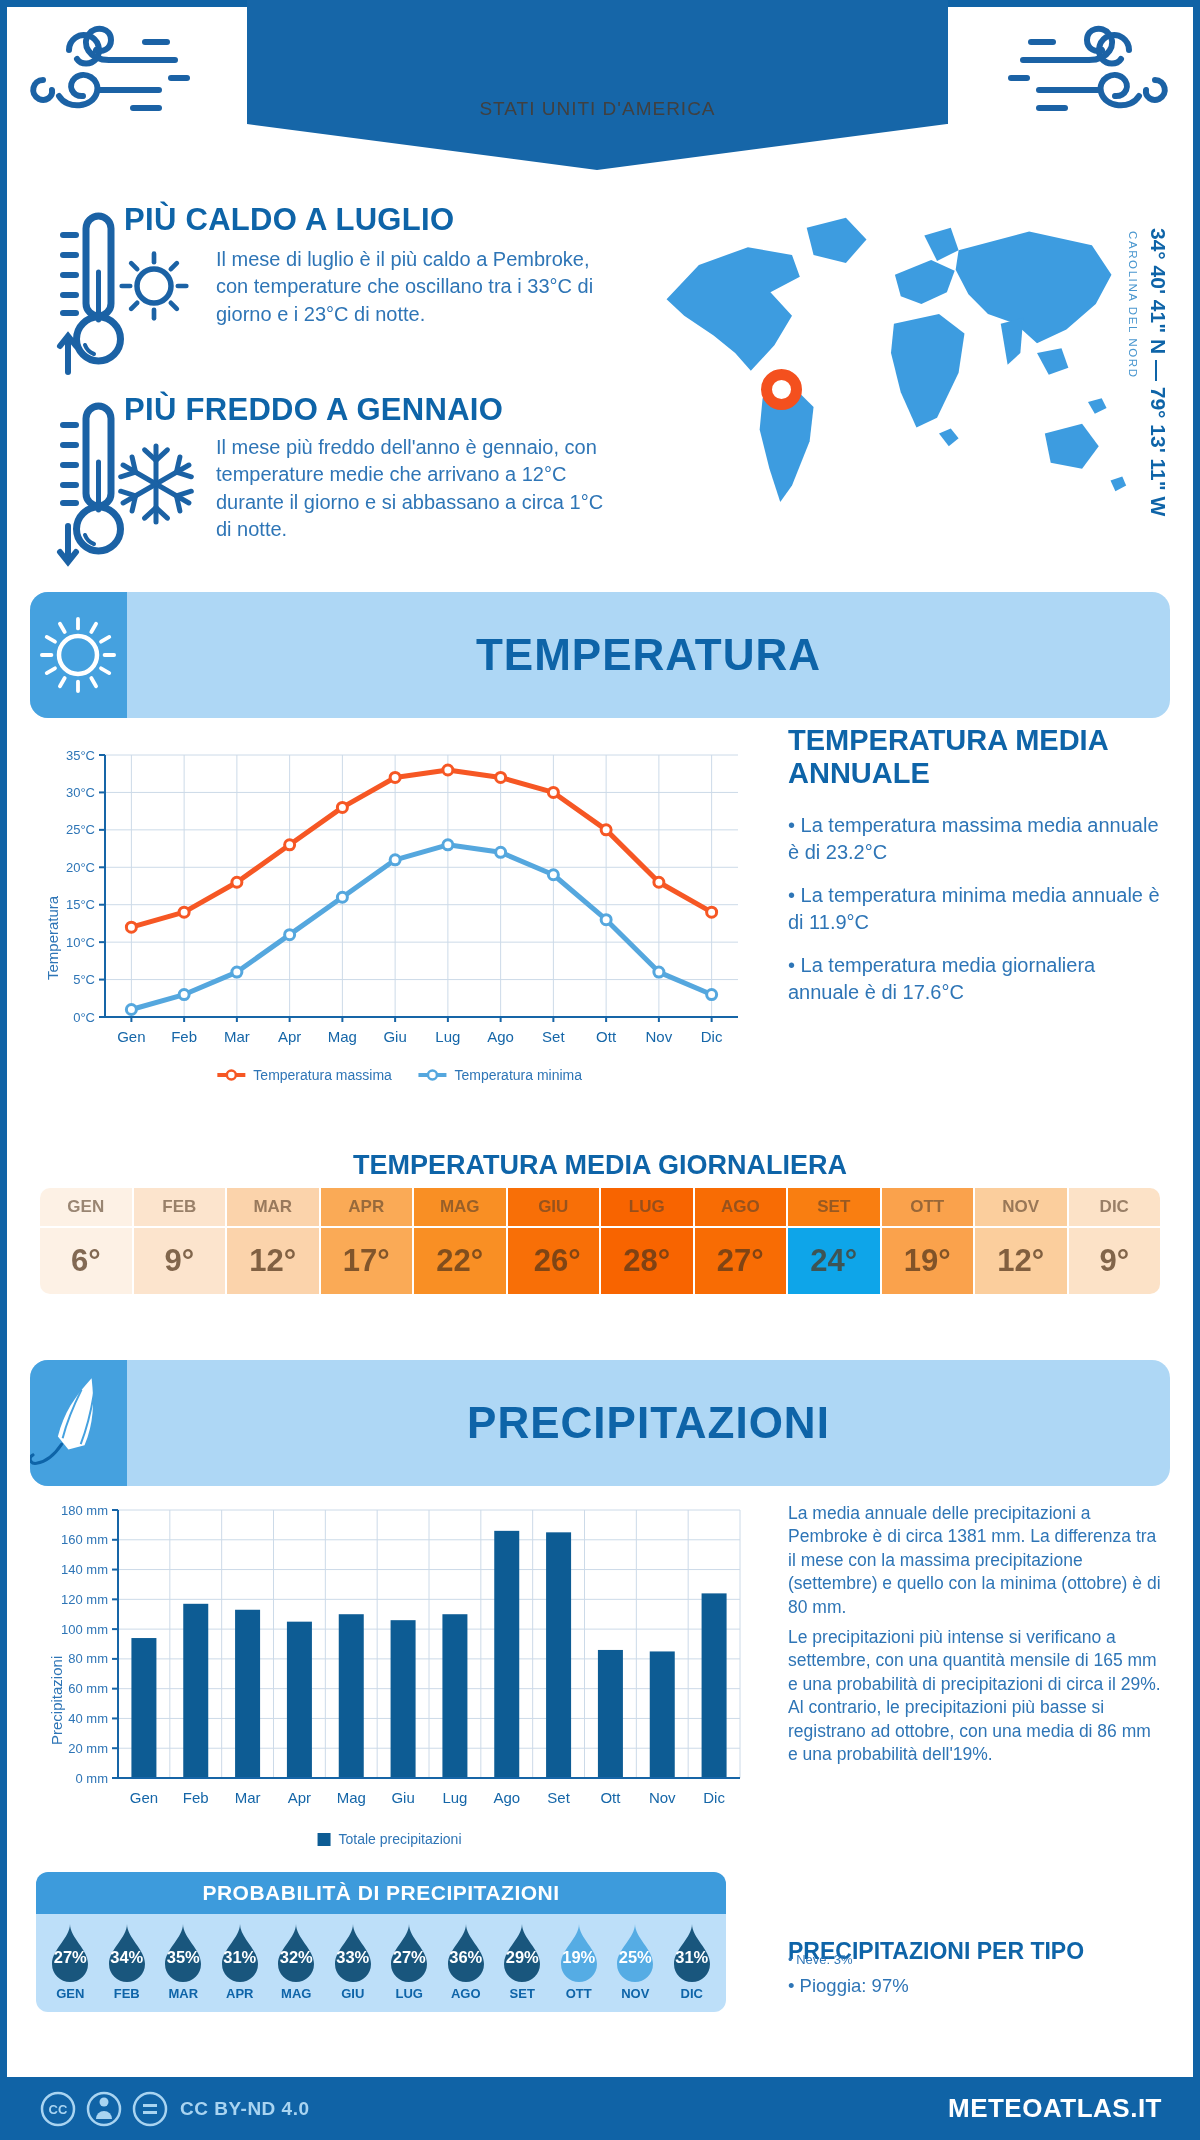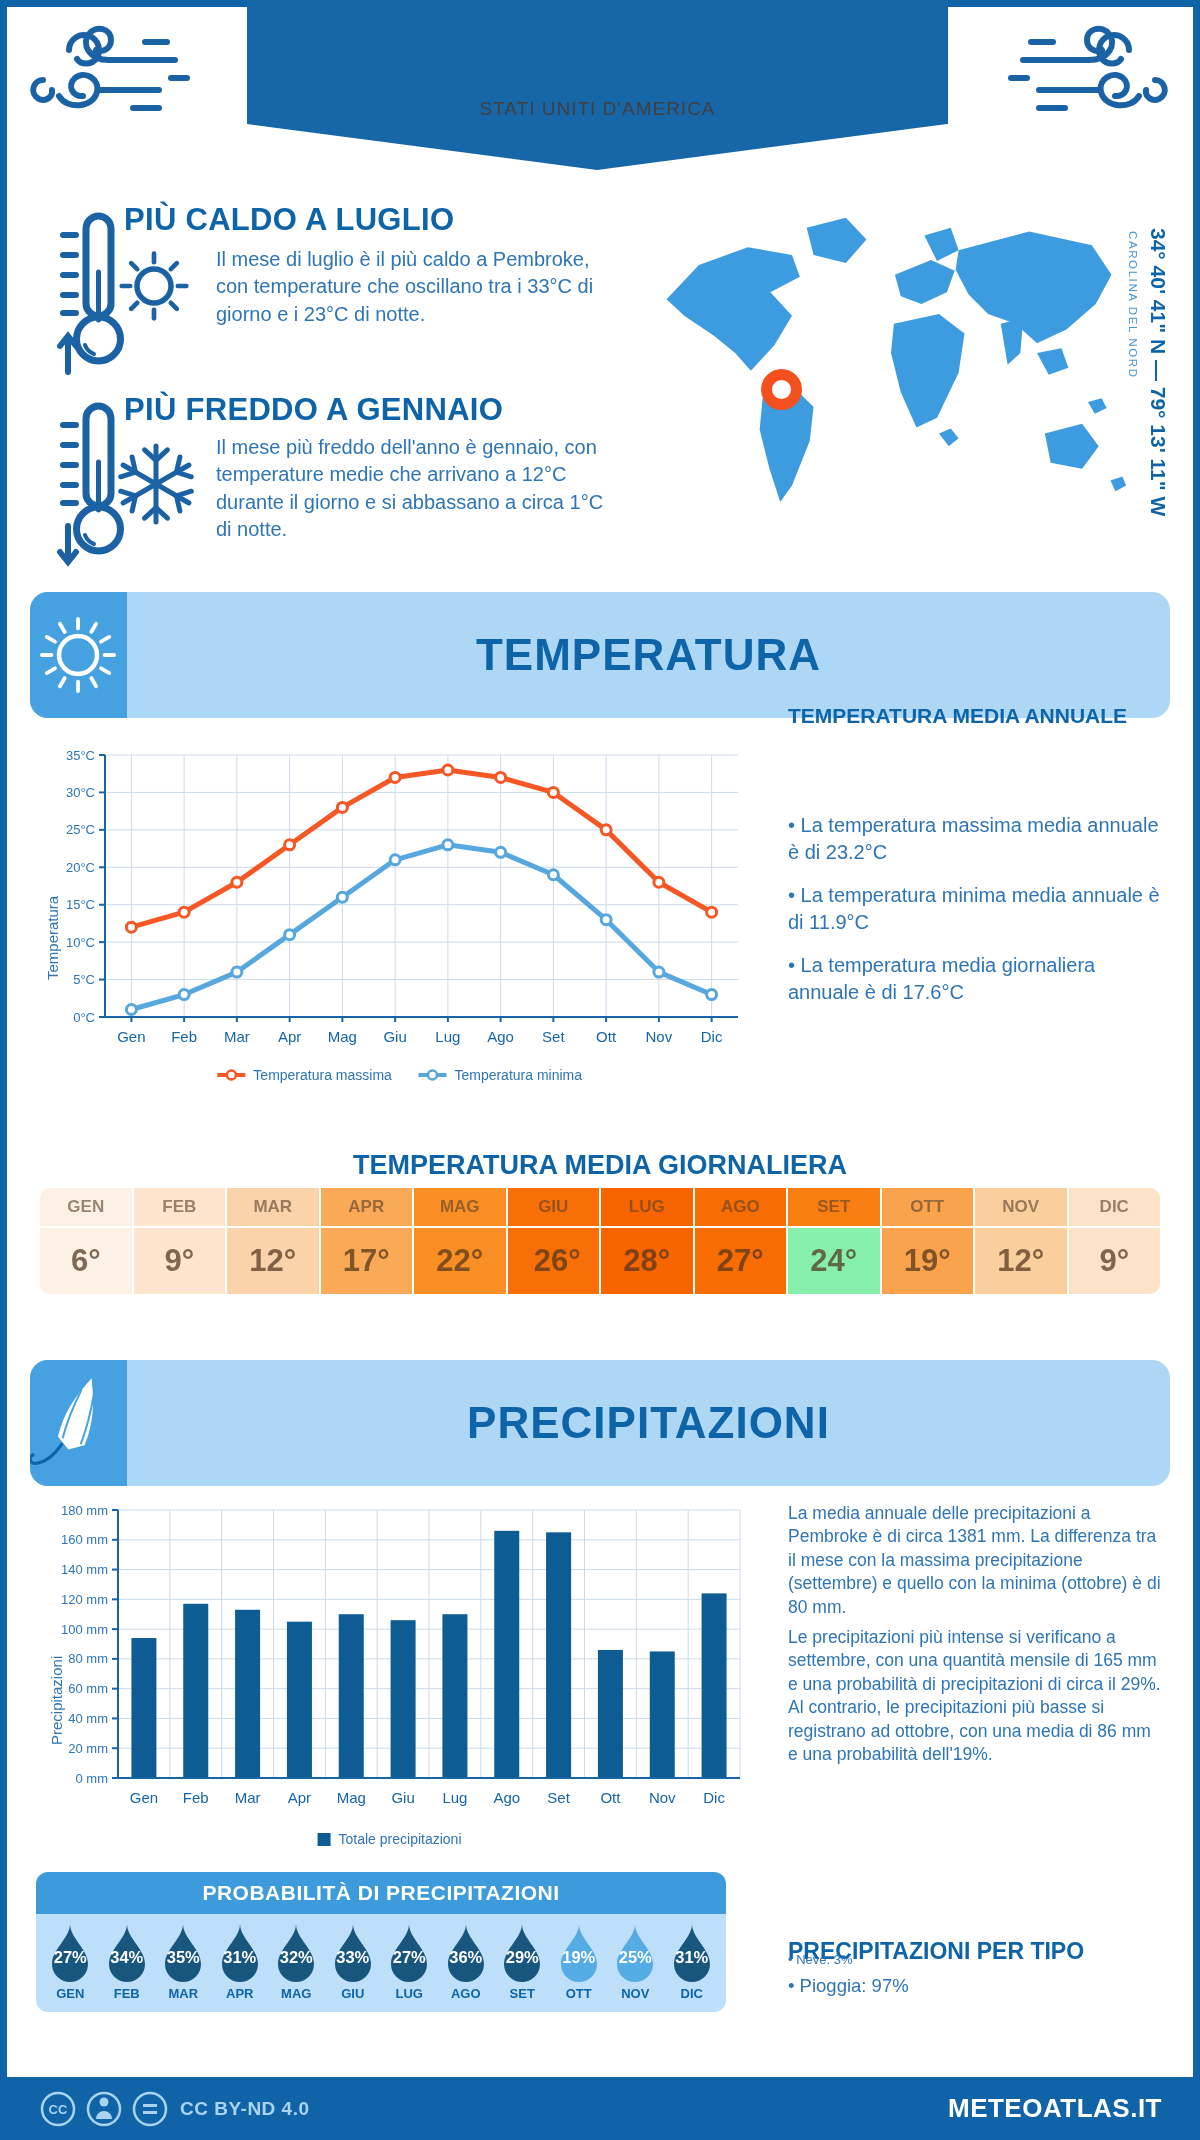--- a/index.html
+++ b/index.html
@@ -335,21 +335,21 @@
       <circle cx="671.625" cy="249.54285714285714" r="5" fill="#fff" stroke="#55A7DE" stroke-width="3"></circle>
       <line x1="177.35000000000002" y1="330" x2="205.35000000000002" y2="330" stroke="#F65724" stroke-width="4"></line>
       <circle cx="191.35000000000002" cy="330" r="4.5" fill="#fff" stroke="#F65724" stroke-width="2.5"></circle>
       <text x="213.35000000000002" y="335" font-size="14" fill="#2E75B6">Temperatura massima</text>
       <line x1="378.45000000000005" y1="330" x2="406.45000000000005" y2="330" stroke="#55A7DE" stroke-width="4"></line>
       <circle cx="392.45000000000005" cy="330" r="4.5" fill="#fff" stroke="#55A7DE" stroke-width="2.5"></circle>
       <text x="414.45000000000005" y="335" font-size="14" fill="#2E75B6">Temperatura minima</text>
     </svg>
   <div class="vlabel" style="left:44px;top:800px;height:180px">Temperatura</div>
 
-  <div class="sub-head" style="left:788px;top:704px;font-size:21px">TEMPERATURA MEDIA ANNUALE</div>
+  <div class="sub-head" style="left:788px;top:724px;font-size:29px">TEMPERATURA MEDIA ANNUALE</div>
   <div class="bullet" style="left:788px;top:812px">• La temperatura massima media annuale è di 23.2°C</div>
   <div class="bullet" style="left:788px;top:882px">• La temperatura minima media annuale è di 11.9°C</div>
   <div class="bullet" style="left:788px;top:952px">• La temperatura media giornaliera annuale è di 17.6°C</div>
 
   <div class="center-head">TEMPERATURA MEDIA GIORNALIERA</div>
   <div class="dtable" id="daily-table">
       <div class="tcol">
         <div class="tcell tmon" style="background: rgb(253, 241, 229);">GEN</div>
         <div class="tcell tval" style="background: rgb(253, 241, 229);">6°</div>
       </div>
@@ -376,21 +376,21 @@
       <div class="tcol">
         <div class="tcell tmon" style="background: rgb(248, 100, 0);">LUG</div>
         <div class="tcell tval" style="background: rgb(248, 100, 0);">28°</div>
       </div>
       <div class="tcol">
         <div class="tcell tmon" style="background: rgb(248, 108, 4);">AGO</div>
         <div class="tcell tval" style="background: rgb(248, 108, 4);">27°</div>
       </div>
       <div class="tcol">
         <div class="tcell tmon" style="background: rgb(249, 126, 17);">SET</div>
-        <div class="tcell tval" style="background: #86efac;">24°</div>
+        <div class="tcell tval" style="background: #0ea5e9;">24°</div>
       </div>
       <div class="tcol">
         <div class="tcell tmon" style="background: rgb(250, 162, 76);">OTT</div>
         <div class="tcell tval" style="background: rgb(250, 162, 76);">19°</div>
       </div>
       <div class="tcol">
         <div class="tcell tmon" style="background: rgb(251, 206, 157);">NOV</div>
         <div class="tcell tval" style="background: rgb(251, 206, 157);">12°</div>
       </div>
       <div class="tcol">

